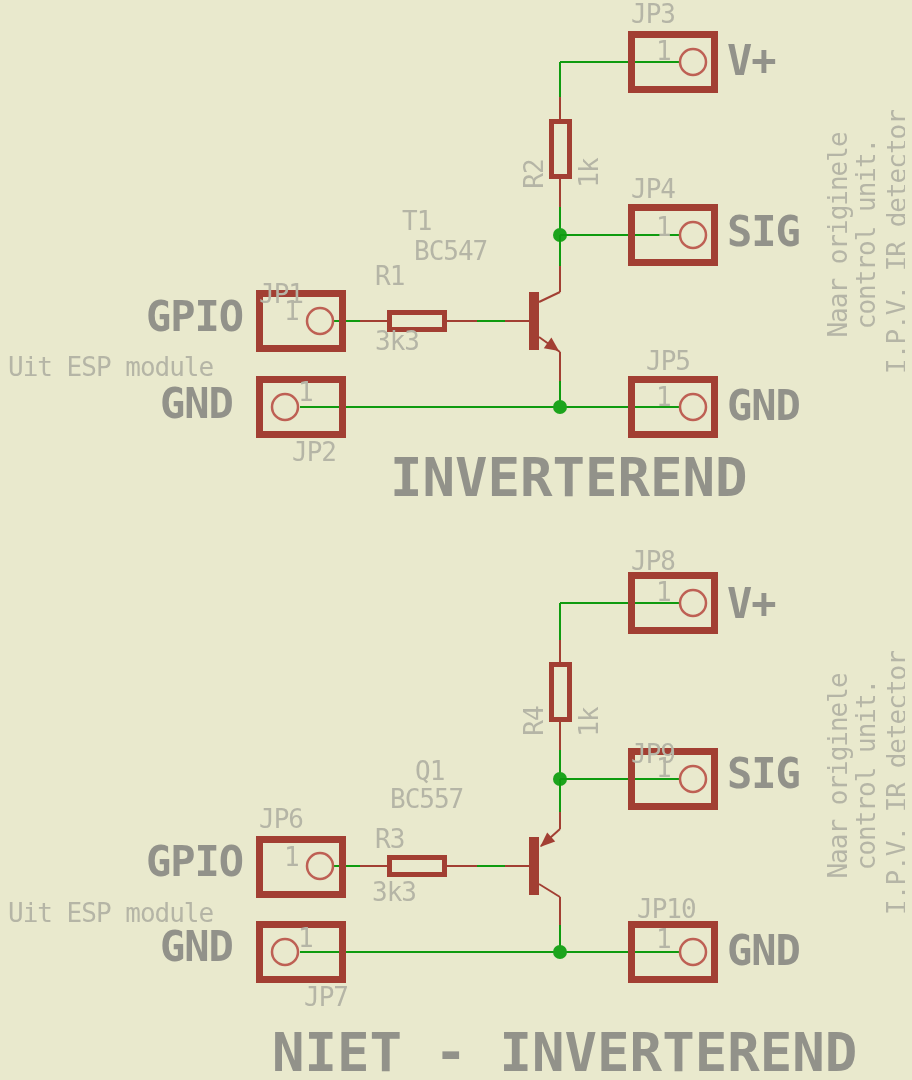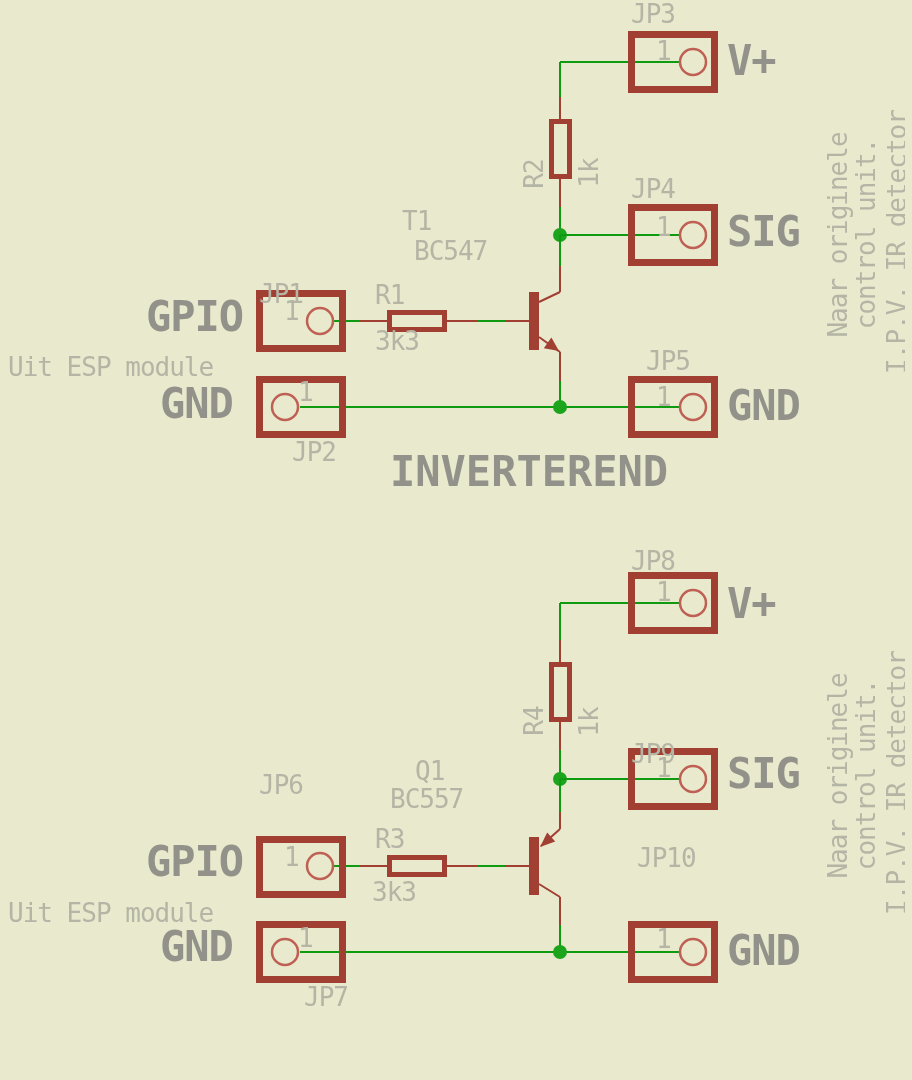--- a/index.html
+++ b/index.html
@@ -13,21 +13,21 @@
   .wg{stroke:var(--wire);stroke-width:2;fill:none;shape-rendering:crispEdges;}
   .wr{stroke:var(--cred);stroke-width:2;fill:none;shape-rendering:crispEdges;}
   .diag{stroke:var(--cred);stroke-width:2;fill:none;}
   .res{stroke:var(--cred);stroke-width:5;fill:none;shape-rendering:crispEdges;}
   .jbox{stroke:var(--cred);stroke-width:7;fill:none;shape-rendering:crispEdges;}
   .pad{stroke:var(--pred);stroke-width:2.5;fill:none;}
   .bar{fill:var(--cred);stroke:none;}
   .dot{fill:var(--jgreen);stroke:none;}
   .t{position:absolute;line-height:1;white-space:pre;}
   .big{font-size:42px;font-weight:bold;color:var(--gray);letter-spacing:-1px;}
-  .ttl{font-size:42px;font-weight:bold;color:var(--gray);letter-spacing:0px;}
+  .ttl{font-size:54px;font-weight:bold;color:var(--gray);letter-spacing:0px;}
   .ann{font-size:26px;font-weight:normal;color:var(--lgray);letter-spacing:-1px;}
   .vert{transform:translate(-50%,-50%) rotate(-90deg);transform-origin:center;}
 </style>
 </head>
 <body>
 
 <div class="canvas">
 
   <svg class="layer" width="912" height="1080" viewBox="0 0 912 1080">
 
@@ -125,50 +125,51 @@
   <span class="t ann" style="left:646px;top:348px">JP5</span>
   <span class="t ann" style="left:656px;top:384px">1</span>
   <span class="t big" style="left:727px;top:385px">GND</span>
   <span class="t ann" style="left:259px;top:281px">JP1</span>
   <span class="t ann" style="left:284px;top:298px">1</span>
   <span class="t big" style="left:146px;top:296px">GPIO</span>
   <span class="t ann" style="left:292px;top:439px">JP2</span>
   <span class="t ann" style="left:298px;top:379px">1</span>
   <span class="t big" style="left:160px;top:383px">GND</span>
   <span class="t ann" style="left:8px;top:354px">Uit ESP module</span>
-  <span class="t ann" style="left:375px;top:282px">R1</span>
+  <span class="t ann" style="left:375px;top:263px">R1</span>
   <span class="t ann" style="left:375px;top:328px">3k3</span>
   <span class="t ann" style="left:402px;top:208px">T1</span>
   <span class="t ann" style="left:414px;top:238px">BC547</span>
   <span class="t ann vert" style="left:534px;top:174px">R2</span>
   <span class="t ann vert" style="left:589px;top:173px">1k</span>
   <span class="t ttl" style="left:390px;top:451px">INVERTEREND</span>
   <span class="t ann vert" style="left:838px;top:235px">Naar originele</span>
   <span class="t ann vert" style="left:866px;top:234px">control unit.</span>
   <span class="t ann vert" style="left:897px;top:242px">I.P.V. IR detector</span>
 
   <span class="t ann" style="left:631px;top:548px">JP8</span>
   <span class="t ann" style="left:656px;top:579px">1</span>
   <span class="t big" style="left:727px;top:583px">V+</span>
   <span class="t ann" style="left:631px;top:741px">JP9</span>
   <span class="t ann" style="left:656px;top:755px">1</span>
   <span class="t big" style="left:727px;top:753px">SIG</span>
-  <span class="t ann" style="left:637px;top:845px">JP10</span>
+  <span class="t ann" style="left:637px;top:896px">JP10</span>
   <span class="t ann" style="left:656px;top:926px">1</span>
   <span class="t big" style="left:727px;top:930px">GND</span>
-  <span class="t ann" style="left:259px;top:772px">JP6</span>
+  <span class="t ann" style="left:259px;top:806px">JP6</span>
   <span class="t ann" style="left:284px;top:844px">1</span>
   <span class="t big" style="left:146px;top:841px">GPIO</span>
   <span class="t ann" style="left:304px;top:984px">JP7</span>
   <span class="t ann" style="left:298px;top:925px">1</span>
   <span class="t big" style="left:160px;top:926px">GND</span>
   <span class="t ann" style="left:8px;top:900px">Uit ESP module</span>
   <span class="t ann" style="left:375px;top:826px">R3</span>
   <span class="t ann" style="left:372px;top:879px">3k3</span>
   <span class="t ann" style="left:415px;top:758px">Q1</span>
   <span class="t ann" style="left:390px;top:786px">BC557</span>
   <span class="t ann vert" style="left:534px;top:721px">R4</span>
   <span class="t ann vert" style="left:589px;top:722px">1k</span>
+  <span class="t ttl" style="left:272px;top:1026px">NIET - INVERTEREND</span>
   <span class="t ann vert" style="left:838px;top:776px">Naar originele</span>
   <span class="t ann vert" style="left:866px;top:775px">control unit.</span>
   <span class="t ann vert" style="left:897px;top:783px">I.P.V. IR detector</span>
 
 </div>
 
 </body></html>

